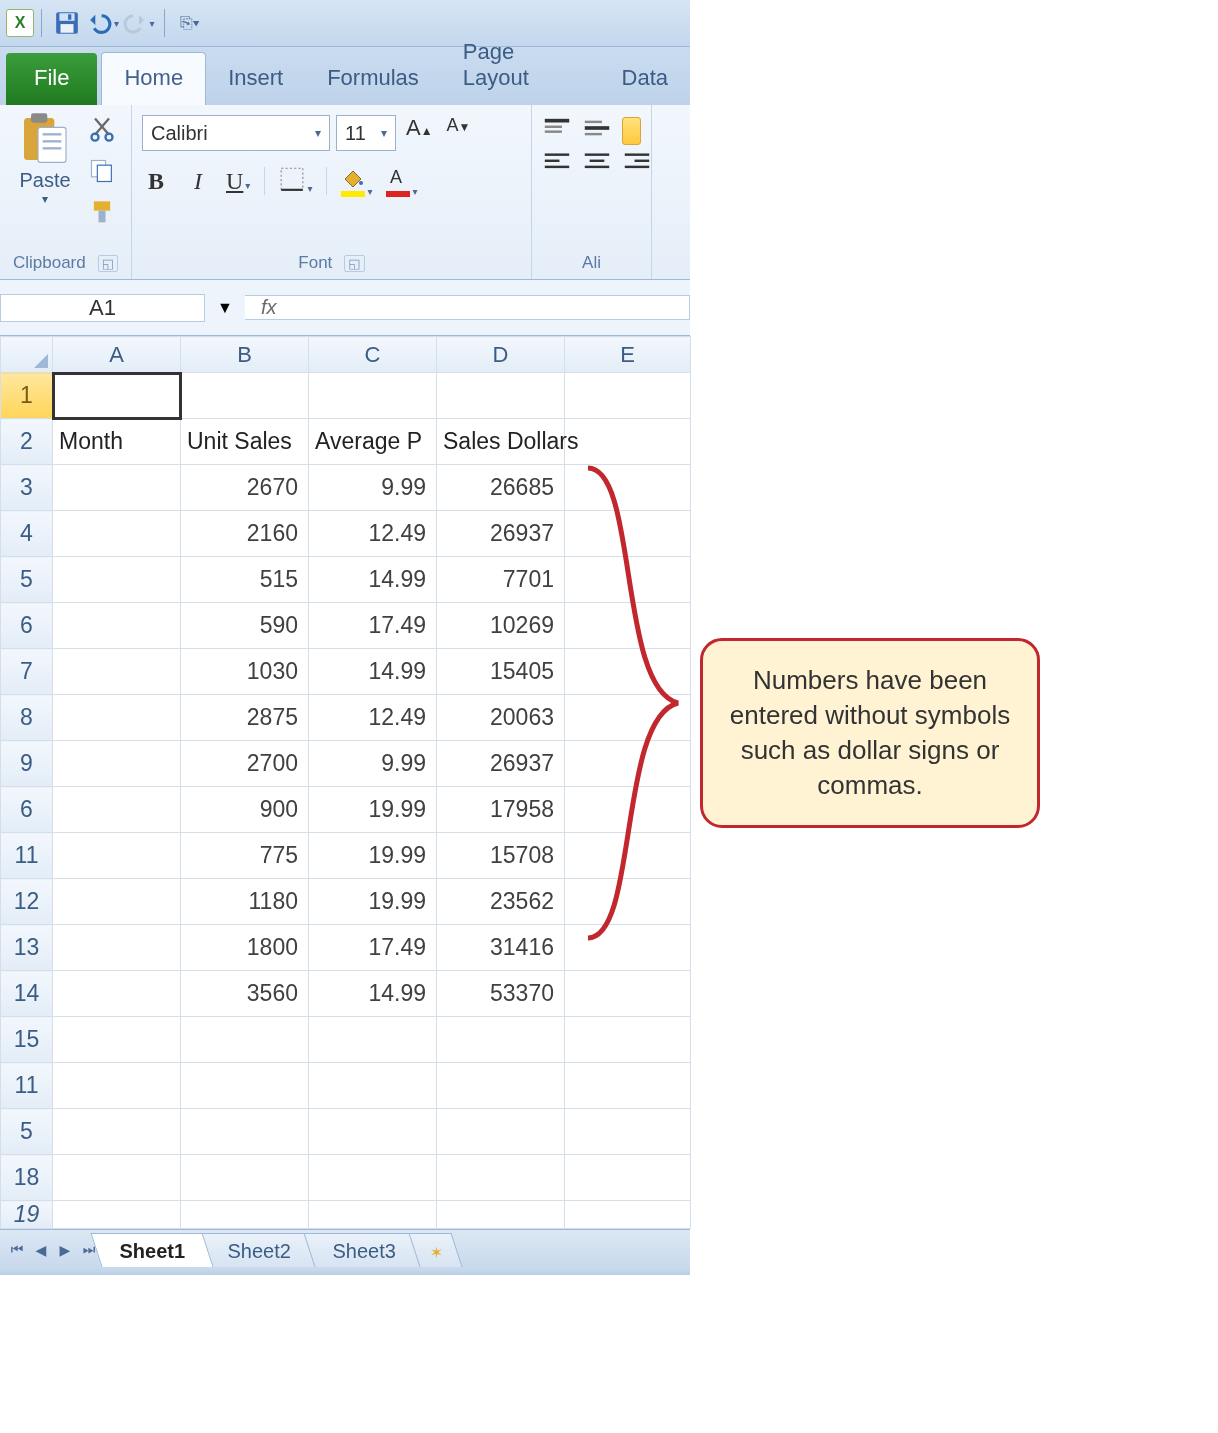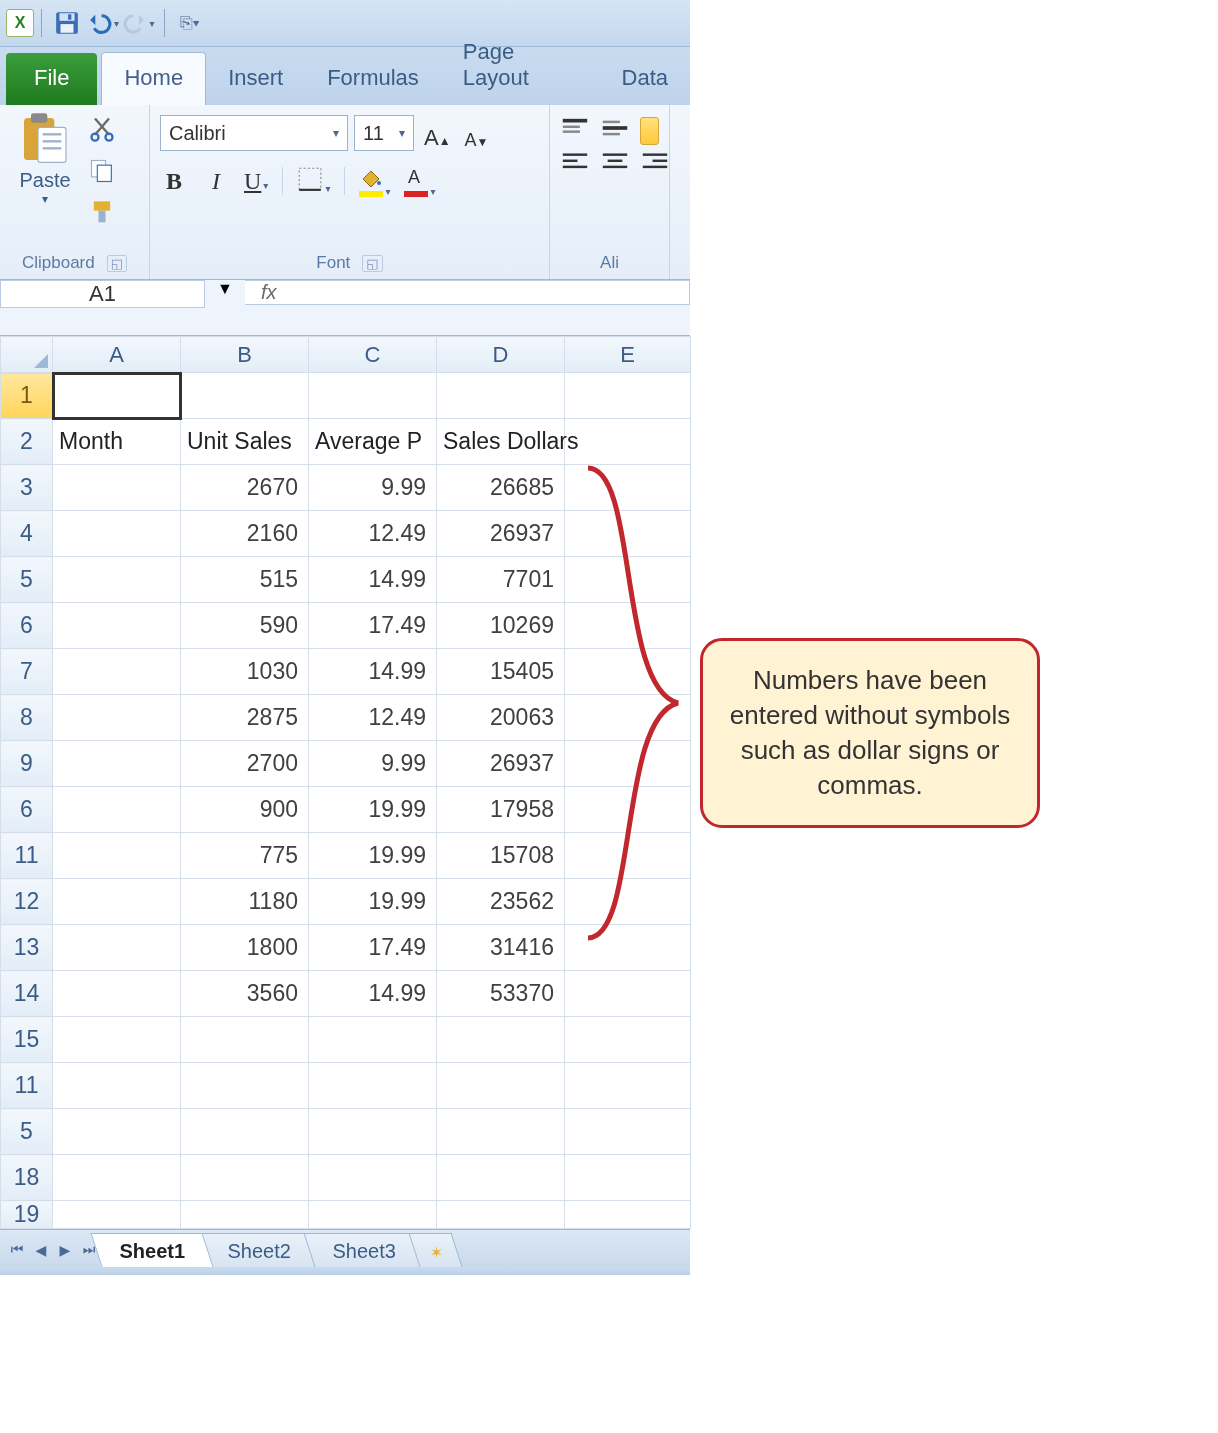--- a/index.html
+++ b/index.html
@@ -20,33 +20,33 @@
   .tabs-row { height:58px; background:linear-gradient(#c9dbef,#bed3ea); display:flex; align-items:flex-end; width:690px;}
   .file-tab { background:linear-gradient(#3b9d3b,#1f7a1f); color:#fff; font-size:22px; padding:12px 28px 14px; border-radius:4px 4px 0 0; margin:0 4px 0 6px; font-weight:normal;}
   .tab { font-size:22px; color:#3b5c85; padding:12px 22px 14px; border-radius:4px 4px 0 0; }
   .tab.active { background:#f7fbff; color:#44618c; border:1px solid #9fb8d7; border-bottom:none;}
 
   
   .ribbon { height:175px; background:linear-gradient(#f2f7fd,#e5eef8); border-bottom:1px solid #9fb8d7; display:flex; width:690px;}
   .group { border-right:1px solid #c5d6eb; padding:6px 10px 2px; display:flex; flex-direction:column; justify-content:space-between;}
   .group-label { font-size:17px; color:#5b7aa5; text-align:center; padding:2px 0 4px; display:flex; align-items:center; justify-content:center; gap:12px;}
   .group-label .dlaunch { font-size:13px; color:#7a95b9; border:1px solid #b8cbe2; padding:0 3px; border-radius:2px;}
-  .clip-group { width:150px; }
+  .clip-group { width:132px; }
   .clip-top { display:flex; gap:8px; }
   .paste-big { width:70px; text-align:center;}
   .paste-big .p-icn { width:56px; height:56px; margin:0 auto 2px; position:relative;}
   .paste-big .p-icn svg{width:56px;height:56px;}
   .paste-big .lbl { font-size:20px; color:#3b5c85;}
   .paste-big .car { font-size:12px; color:#3b5c85;}
   .clip-side { display:flex; flex-direction:column; gap:10px; padding-top:4px;}
   .clip-side .ic { width:32px; height:32px;}
   .clip-side .ic svg{width:28px;height:28px;}
 
   .font-group { width:400px;}
-  .font-row1 { display:flex; align-items:flex-end; gap:6px; margin-bottom:14px; margin-top:4px;}
+  .font-row1 { display:flex; align-items:flex-start; gap:6px; margin-bottom:14px; margin-top:4px;}
   .combo { background:#fff; border:1px solid #9cb2cc; height:36px; display:flex; align-items:center; padding:0 8px; font-size:20px; color:#333; justify-content:space-between;}
   .combo .car{ color:#4a6a93; font-size:12px;}
   .font-name { width:188px;}
   .font-size { width:60px;}
   .aa-btn { font-size:22px; color:#333; padding:0 4px; display:flex; align-items:baseline;}
   .aa-btn sup{font-size:12px;}
   .font-row2 { display:flex; align-items:center; gap:14px;}
   .fbtn { font-size:24px; color:#333; min-width:28px; text-align:center; font-family: "Times New Roman", serif;}
   .fbtn.bold{font-weight:bold;}
   .fbtn.italic{font-style:italic;}
@@ -59,21 +59,21 @@
   .bucket svg, .Aicon svg{width:24px;height:24px;}
   .stackic{display:flex;flex-direction:column;align-items:center;}
 
   .align-group { width:120px; }
   .align-row{display:flex; gap:10px; margin:6px 0;}
   .align-row .ab{width:30px;height:22px;}
   .align-row .ab svg{width:30px;height:22px;}
   .wrap-swatch{width:28px;height:28px;background:linear-gradient(#ffe27a,#ffc93c);border:1px solid #d9a43a;border-radius:3px;}
 
   
-  .fbar { height:56px; border-bottom:1px solid #9fb8d7; display:flex; align-items:flex-start; background:#eef4fb; width:690px;}
+  .fbar { height:56px; border-bottom:1px solid #9fb8d7; display:flex; align-items:center; background:#eef4fb; width:690px;}
   .namebox { width:205px; background:#fff; border:1px solid #b8cbe2; display:flex; align-items:center; justify-content:center; font-size:22px; color:#333; position:relative;}
   .namebox-dd { width:40px; display:flex; align-items:center; justify-content:center;}
   .fx-area { flex:1; display:flex; align-items:center; background:#fff; border:1px solid #b8cbe2; border-left:none;gap:12px;}
   .fx-lbl { font-style:italic; font-size:20px; color:#6a6a6a; padding:0 16px;}
   .fx-input { flex:1; height:100%; border:none; outline:none; font-size:20px; padding:0 6px;}
 
   
   .sheet { width:690px; position:relative; }
   table.grid { border-collapse:collapse; width:690px; table-layout:fixed;}
   table.grid th, table.grid td { border:1px solid #d5dfe9; height:46px; font-size:23px; }
@@ -81,21 +81,21 @@
   table.grid thead th.corner { background:linear-gradient(#f2f7fc,#e3edf7); position:relative;}
   table.grid thead th.corner::after{content:""; position:absolute; right:4px; bottom:4px; width:0;height:0;border-left:14px solid transparent; border-bottom:14px solid #9fb8d7;}
   .rowhead { background:linear-gradient(#f2f7fc,#e3edf7); color:#3b5c85; text-align:center; width:52px;}
   col.rh{width:52px;} col.cA{width:128px;} col.cB{width:128px;} col.cC{width:128px;} col.cD{width:128px;} col.cE{width:126px;}
   td.txt{ padding:0 6px; text-align:left; color:#222; white-space:nowrap; overflow:hidden;}
   td.num{ padding:0 10px; text-align:right; color:#404040;}
   td.overflow { overflow:visible; }
   td.sel { background:#fff; outline:3px solid #333; outline-offset:-2px;}
   thead th.selcol { background:linear-gradient(#ffe79e,#ffd559); color:#7a5b12;}
   td.rowhead.selrow, th.rowhead.selrow { background:linear-gradient(#ffe79e,#ffd559); color:#7a5b12;}
-  tr.short td, tr.short th{height:14px;}
+  tr.short td, tr.short th{height:14px;font-style:italic;}
 
   
   .tabsbar { height:40px; width:690px; background:linear-gradient(#dbe7f4,#c8d9ec); border-top:1px solid #9fb8d7; display:flex; align-items:center; padding:0 6px; gap:2px;}
   .navbtn { width:22px; height:22px; display:flex; align-items:center; justify-content:center; color:#4a6a93; font-size:14px;}
   .stab { position:relative; padding:6px 22px 4px; font-size:20px; color:#3b5c85; background:linear-gradient(#eaf1f9,#d7e4f2); border:1px solid #9fb8d7; border-bottom:none; transform:skewX(18deg); margin-left:-6px;}
   .stab span{display:inline-block; transform:skewX(-18deg);}
   .stab.active { background:#fff; font-weight:bold; color:#222; z-index:2;}
   .stab.new { padding:6px 14px 4px;}
   .stab.new .sun{ color:#e4b02f; font-size:16px;}
 

